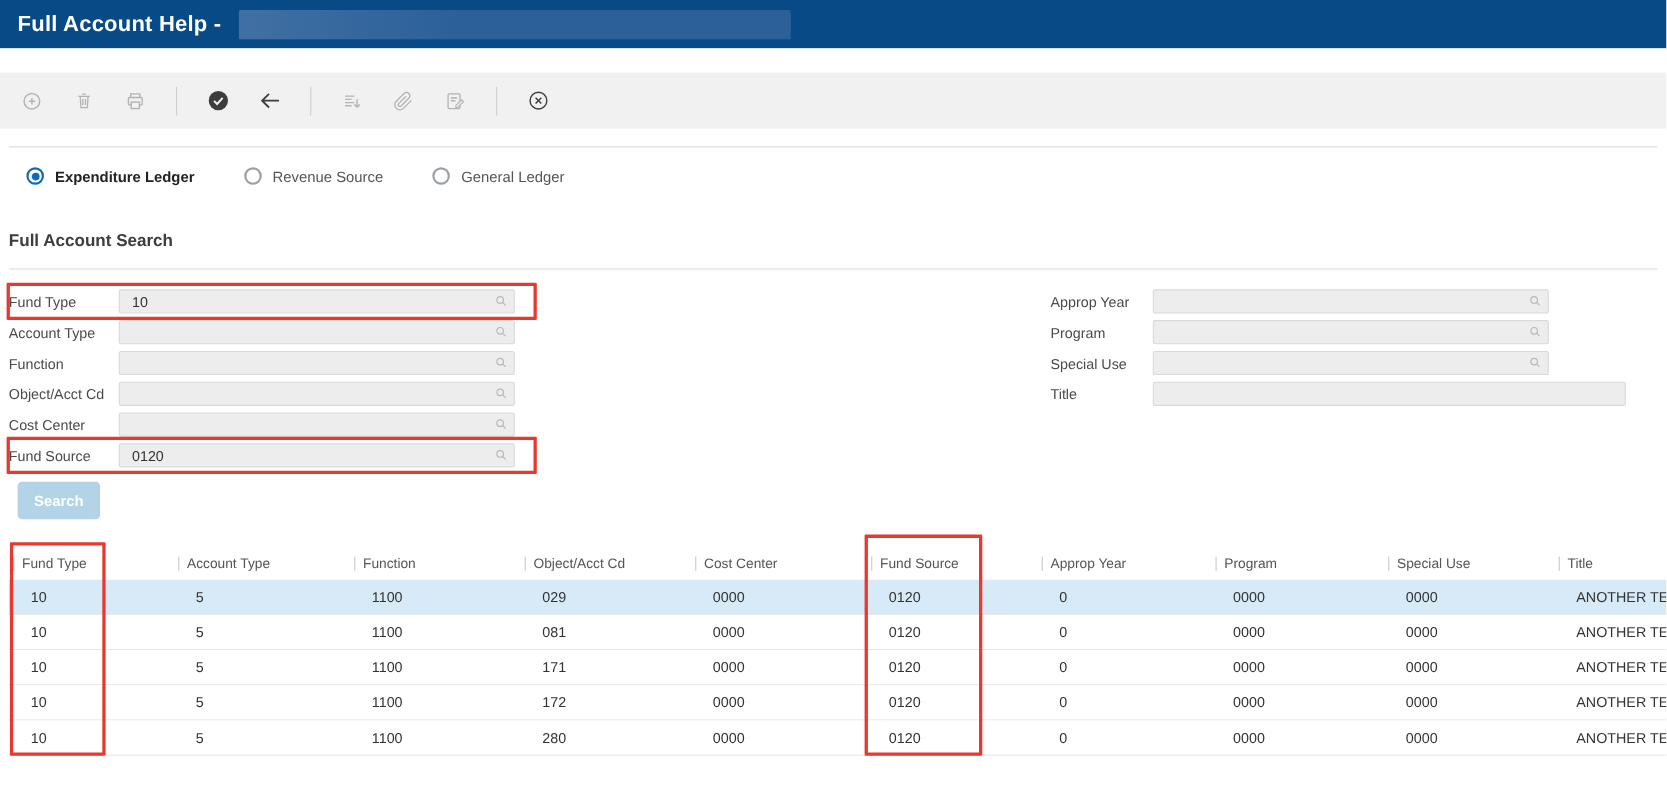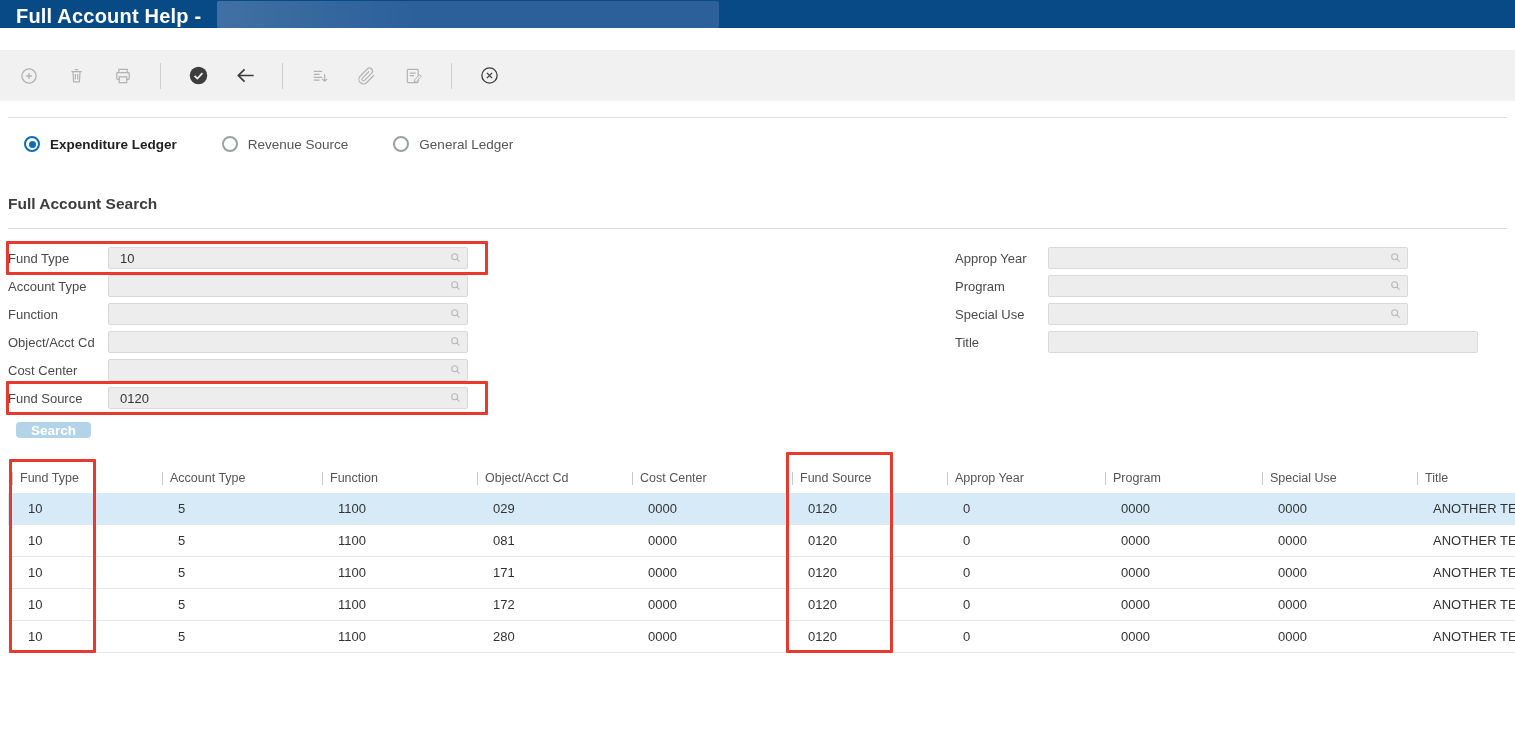--- a/index.html
+++ b/index.html
@@ -4,21 +4,21 @@
 <style>
   * { box-sizing: border-box; }
   html, body { margin: 0; padding: 0; }
   body {
     width: 1515px; height: 732px; overflow: hidden;
     background: #fff; position: relative;
     font-family: "Liberation Sans", sans-serif;
   }
 
   
-  .app-header { height: 28px; background: var(--header-blue); display: flex; align-items: flex-end; padding-left: 16px; }
+  .app-header { height: 44px; background: var(--header-blue); display: flex; align-items: center; padding-left: 16px; }
   .app-title { color: #fff; font-size: 20px; font-weight: bold; letter-spacing: .2px; white-space: pre; }
   .redacted { width: 502px; height: 27px; background: var(--redacted-blue); margin-left: 10px; border-radius: 2px;
               background-image: linear-gradient(90deg, rgba(255,255,255,.10), rgba(255,255,255,0) 40%); }
 
   
   .gap { height: 22px; background: #fff; }
   .toolbar { height: 51px; background: var(--toolbar-bg); display: flex; align-items: center; padding-left: 14px; gap: 17px; }
   .tb-btn { background: none; border: none; padding: 0; width: 30px; height: 30px; display: flex; align-items: center; justify-content: center; cursor: pointer; }
   .tb-btn.light { color: #b3b3b3; }
   .tb-btn.dark  { color: #3d3d3d; }
@@ -48,21 +48,21 @@
   .field-row { display: flex; align-items: center; height: 28px; }
   .field-label { font-size: 13px; color: #4a4a4a; width: 100px; flex: none; }
   .right-col { position: absolute; left: 947px; top: 0; }
   .right-col .field-label { width: 93px; }
   .input-wrap { position: relative; width: 360px; height: 22px; background: #ededed; border: 1px solid #d9d9d9; border-radius: 2px; display: flex; align-items: center; cursor: text; }
   .input-wrap.wide { width: 430px; }
   .input-value { font-size: 13px; color: #333; padding-left: 11px; }
   .search-ic { position: absolute; right: 5px; top: 3px; color: #b9b9b9; }
   .search-ic svg { display: block; }
 
-  .search-btn { display: block; margin: 10px 0 0 16px; height: 16px; padding: 0 15px; background: var(--button-blue);
+  .search-btn { display: block; margin: 10px 0 0 16px; height: 34px; padding: 0 15px; background: var(--button-blue);
                 color: #fff; font-weight: bold; font-size: 13.5px; border: none; border-radius: 4px;
                 font-family: inherit; cursor: pointer; }
 
   
   .table-wrap { position: relative; margin: 25px 0 0 8px; width: 1507px; }
   .grid-cols { display: grid; grid-template-columns: 150px 160px 155px 155px 160px 155px 158px 157px 155px minmax(0,1fr); }
   .trh { height: 30px; align-items: center; }
   .th { display: flex; align-items: center; font-size: 12.5px; color: #555; overflow: hidden; white-space: nowrap; cursor: default; }
   .th-bar { width: 1px; height: 13px; background: #c9c9c9; margin: 0 7px 0 4px; flex: none; }
   .tr { height: 32px; border-bottom: 1px solid #e6e6e6; align-items: center; background: #fff; }

